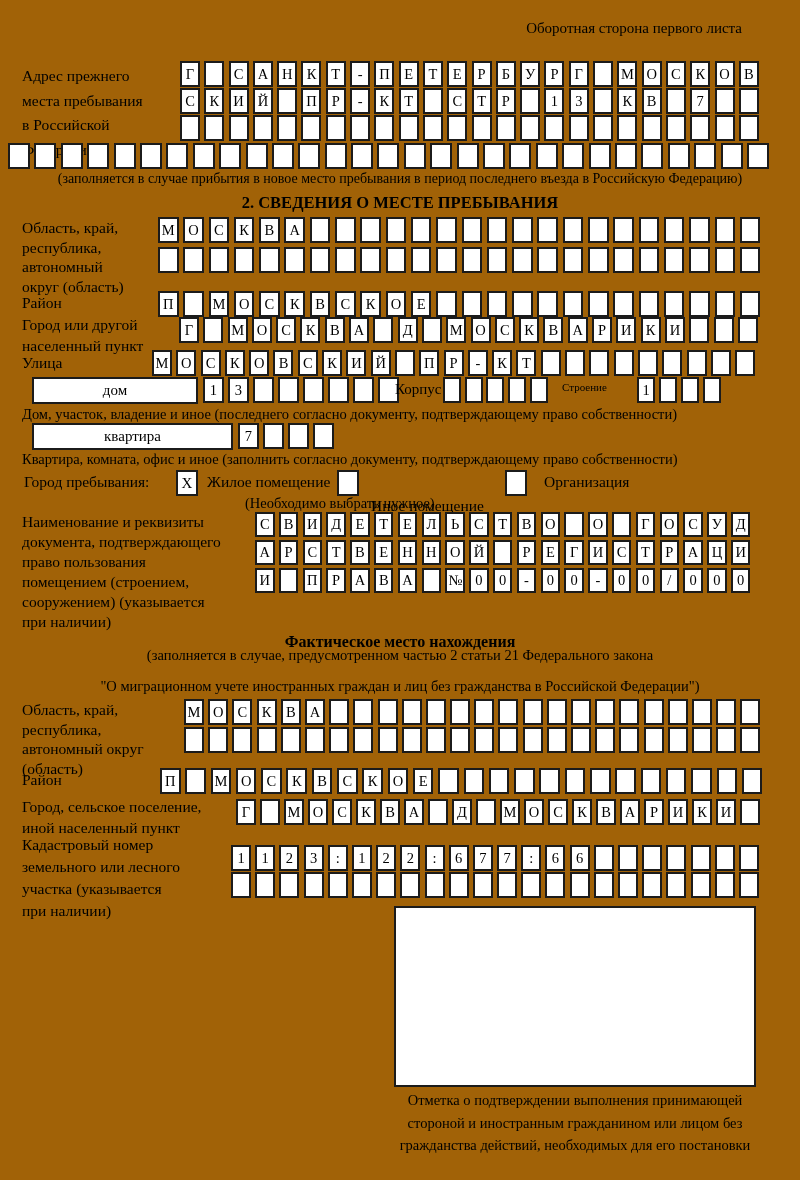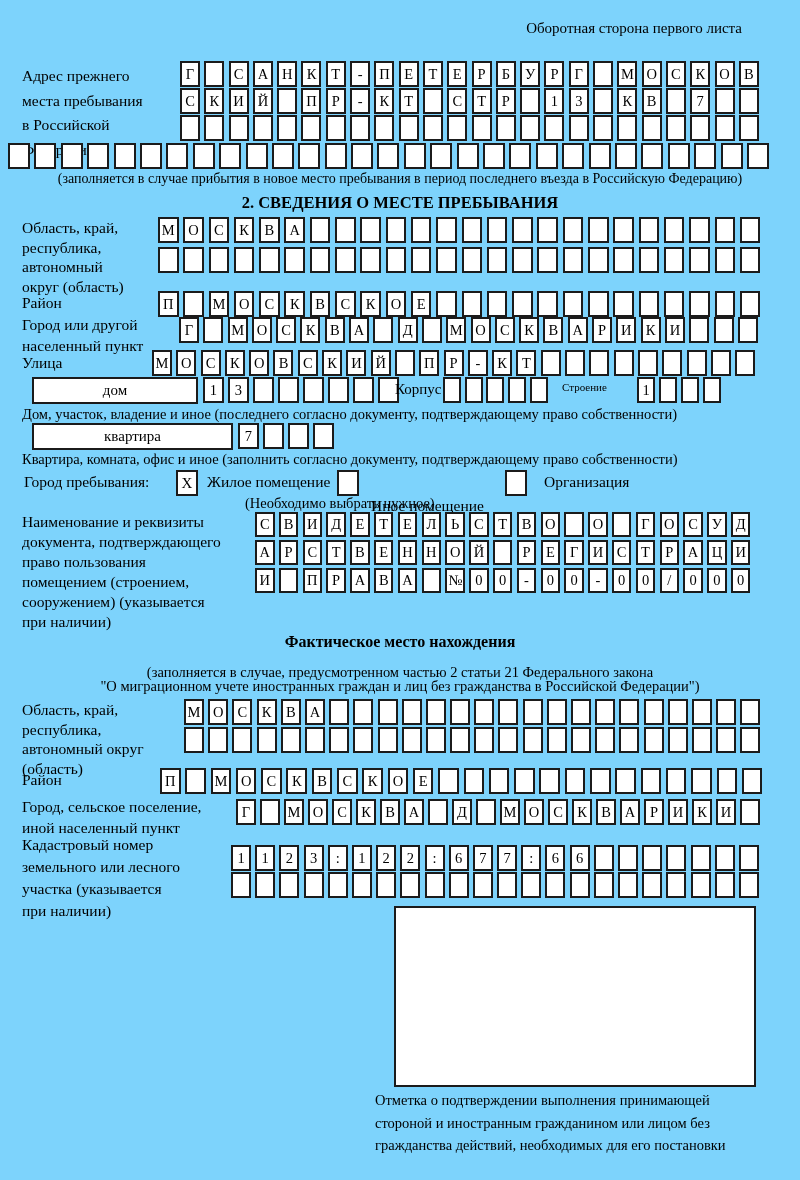--- a/index.html
+++ b/index.html
@@ -1,16 +1,16 @@
 <!DOCTYPE html>
 <html><head>
 <meta charset="utf-8">
 <style>
   html,body{margin:0;padding:0;background:#fff}
-  .page{position:relative;width:800px;height:1180px;background:#7dd3fc;overflow:hidden;
+  .page{position:relative;width:800px;height:1180px;background:#a16207;overflow:hidden;
         font-family:"Liberation Serif","DejaVu Serif",serif;color:#000}
   .abs{position:absolute}
   .row{position:absolute;display:flex;gap:var(--g,4px)}
   .cell{box-sizing:border-box;flex:none;width:var(--w,20px);height:var(--h,26px);
         border:2px solid #1b1b1b;display:flex;align-items:center;justify-content:center;
         font-size:14.5px;line-height:1;background:#fff}
   .lbl{position:absolute;font-size:15.5px;white-space:nowrap}
   .note{position:absolute;font-size:14.5px;white-space:nowrap}
   .center{left:0;width:800px;text-align:center}
   .title{position:absolute;left:0;width:800px;text-align:center;font-weight:bold;font-size:16.5px}
@@ -411,21 +411,21 @@
       <span class="cell">-</span>
       <span class="cell">0</span>
       <span class="cell">0</span>
       <span class="cell">/</span>
       <span class="cell">0</span>
       <span class="cell">0</span>
       <span class="cell">0</span>
     </div>
 
   <div class="title" style="top:633px;font-size:16px">Фактическое место нахождения</div>
-  <div class="note center" style="top:664px">(заполняется в случае, предусмотренном частью 2 статьи 21 Федерального закона</div>
+  <div class="note center" style="top:647px">(заполняется в случае, предусмотренном частью 2 статьи 21 Федерального закона</div>
   <div class="note center" style="top:678px">"О миграционном учете иностранных граждан и лиц без гражданства в Российской Федерации")</div>
 
   <div class="lbl" style="left:22px;top:700px;line-height:19.5px">
     <div>Область, край,</div>
     <div>республика,</div>
     <div>автономный округ</div>
     <div>(область)</div>
   </div>
   <div class="row" style="left:184px;top:699px;--w:20px;--g:4.2px">
       <span class="cell">М</span>
@@ -586,19 +586,19 @@
       <span class="cell"></span>
       <span class="cell"></span>
       <span class="cell"></span>
       <span class="cell"></span>
       <span class="cell"></span>
       <span class="cell"></span>
       <span class="cell"></span>
     </div>
 
   <div class="stamp" style="left:394px;top:906px;width:358px;height:177px"></div>
-  <div class="abs" style="left:375px;top:1089px;width:400px;text-align:left;font-size:14.5px;line-height:22.5px">
+  <div class="abs" style="left:375px;top:1089px;width:400px;text-align:center;font-size:14.5px;line-height:22.5px">
     <div>Отметка о подтверждении выполнения принимающей</div>
     <div>стороной и иностранным гражданином или лицом без</div>
     <div>гражданства действий, необходимых для его постановки</div>
   </div>
 
 </div>
 
 </body></html>

